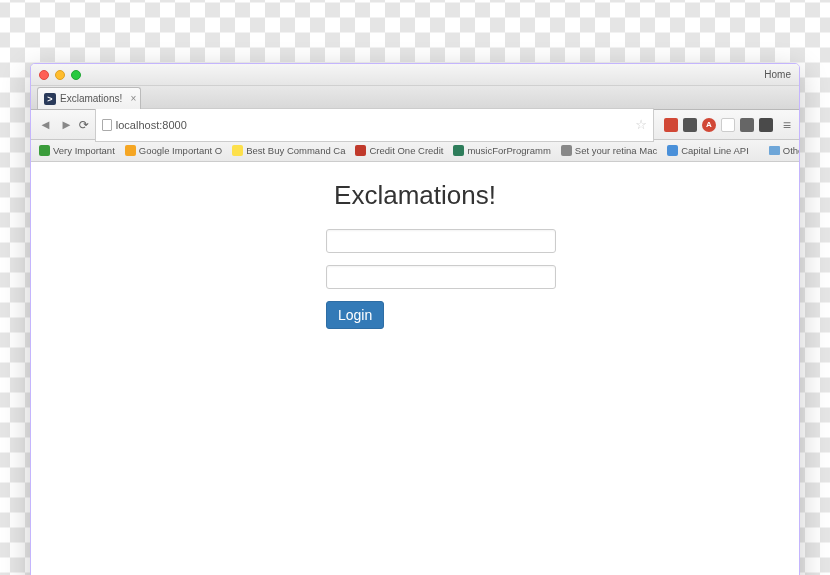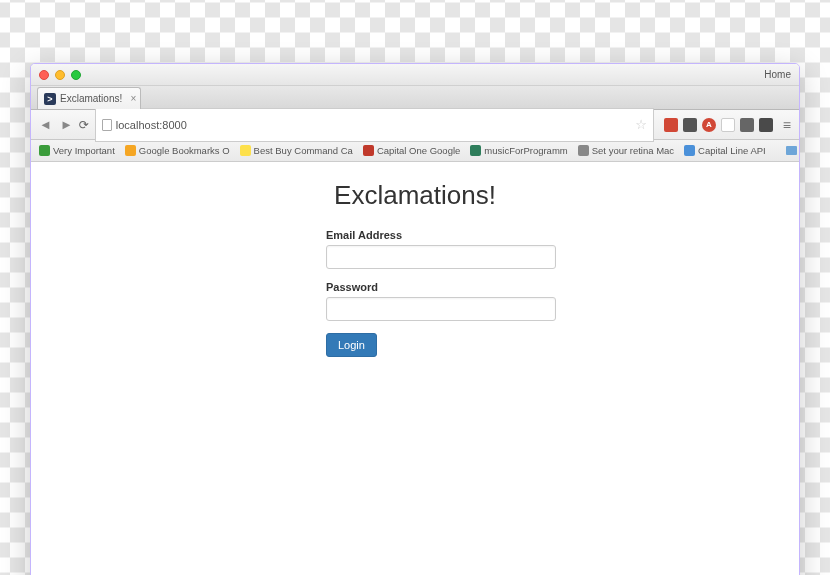--- a/index.html
+++ b/index.html
@@ -29,21 +29,21 @@
     .bm-item { display: flex; align-items: center; gap: 3px; white-space: nowrap; cursor: pointer; }
     .bm-favicon { width: 11px; height: 11px; border-radius: 2px; flex-shrink: 0; }
     .bm-spacer { flex: 1; }
     .bm-other { display: flex; align-items: center; gap: 3px; white-space: nowrap; }
     .folder-icon { width: 11px; height: 9px; background: #6ea6d8; border-radius: 1px; }
     .content { padding: 18px 0 0 0; }
     .page-title { text-align: center; font-size: 26px; font-weight: 500; color: #333; margin-bottom: 18px; }
     .form { width: 230px; margin-left: 295px; }
     .field-label { font-size: 11px; font-weight: bold; color: #333; margin-bottom: 4px; display: block; }
     .field-input { width: 100%; height: 24px; border: 1px solid #ccc; border-radius: 3px; padding: 0 6px; font-size: 11px; margin-bottom: 12px; box-shadow: inset 0 1px 2px rgba(0,0,0,0.05); }
-    .login-btn { background: #337ab7; border: 1px solid #2e6da4; color: #fff; padding: 5px 11px; border-radius: 3px; font-size: 11px; cursor: pointer; }
+    .login-btn { background: #337ab7; border: 1px solid #2e6da4; color: #fff; padding: 5px 11px; border-radius: 3px; font-size: 14px; cursor: pointer; }
     .star { color: #ccc; margin-left: auto; font-size: 13px; }
   </style>
 </head>
 <body>
 
 <div class="window">
   <div class="titlebar">
     <div class="traffic">
       <div class="dot red"></div>
       <div class="dot yellow"></div>
@@ -82,29 +82,29 @@
     <span class="hamburger">≡</span>
   </div>
 
   <div class="bookmarkbar" id="bm-bar">
       <div class="bm-item">
         <div class="bm-favicon" style="background: rgb(59, 156, 59);"></div>
         <span>Very Important</span>
       </div>
       <div class="bm-item">
         <div class="bm-favicon" style="background: rgb(245, 166, 35);"></div>
-        <span>Google Bookmarks O</span>
+        <span>Google Important O</span>
       </div>
       <div class="bm-item">
         <div class="bm-favicon" style="background: rgb(253, 224, 75);"></div>
         <span>Best Buy Command Ca</span>
       </div>
       <div class="bm-item">
         <div class="bm-favicon" style="background: rgb(192, 57, 43);"></div>
-        <span>Capital One Google</span>
+        <span>Credit One Credit</span>
       </div>
       <div class="bm-item">
         <div class="bm-favicon" style="background: rgb(46, 125, 91);"></div>
         <span>musicForProgramm</span>
       </div>
       <div class="bm-item">
         <div class="bm-favicon" style="background: rgb(136, 136, 136);"></div>
         <span>Set your retina Mac</span>
       </div>
       <div class="bm-item">
@@ -114,20 +114,18 @@
       <div class="bm-spacer"></div>
       <div class="bm-other">
         <div class="folder-icon"></div>
         <span>Other Bookmarks</span>
       </div>
     </div>
 
   <div class="content">
     <h1 class="page-title">Exclamations!</h1>
     <div class="form">
-      <label class="field-label">Email Address</label>
       <input class="field-input" type="text" style="">
-      <label class="field-label">Password</label>
       <input class="field-input" type="password" style="">
       <button class="login-btn">Login</button>
     </div>
   </div>
 </div>
 
 </body></html>

